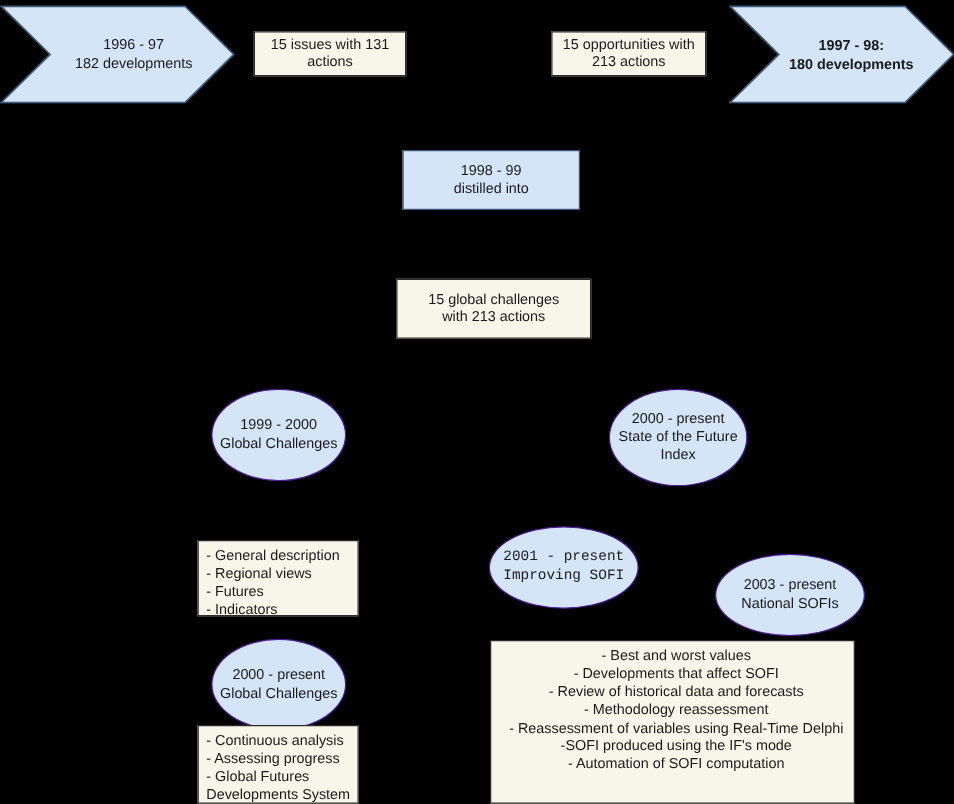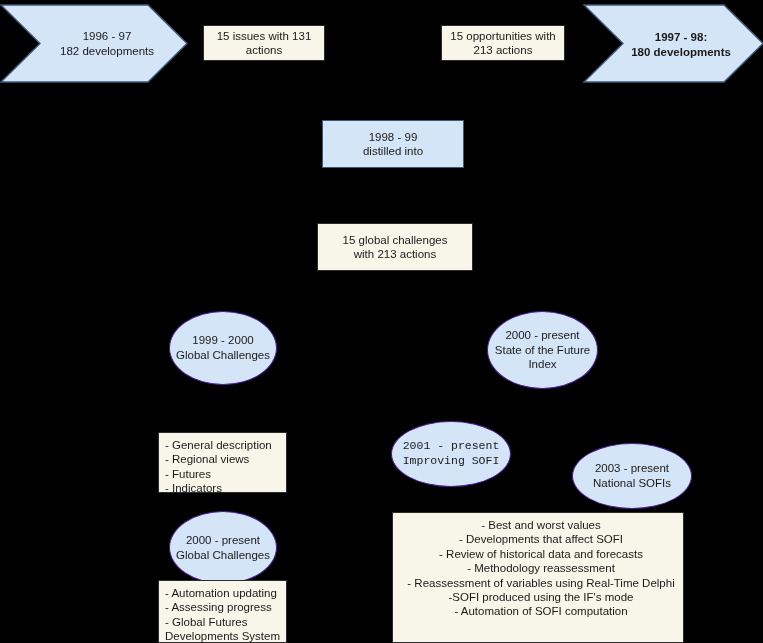--- a/index.html
+++ b/index.html
@@ -183,19 +183,19 @@
     <div class="li">- Best and worst values</div>
     <div class="li">- Developments that affect SOFI</div>
     <div class="li">- Review of historical data and forecasts</div>
     <div class="li">- Methodology reassessment</div>
     <div class="li">- Reassessment of variables using Real-Time Delphi</div>
     <div class="li">-SOFI produced using the IF's mode</div>
     <div class="li">- Automation of SOFI computation</div>
   </div>
 
   <div class="listbox" style="left:158px; top:580px; width:129px; height:63px;">
-    <div class="li">- Automation updating</div>
+    <div class="li">- Continuous analysis</div>
     <div class="li">- Assessing progress</div>
     <div class="li">- Global Futures</div>
     <div class="li">Developments System</div>
   </div>
 
 </div>
 
 </body></html>

